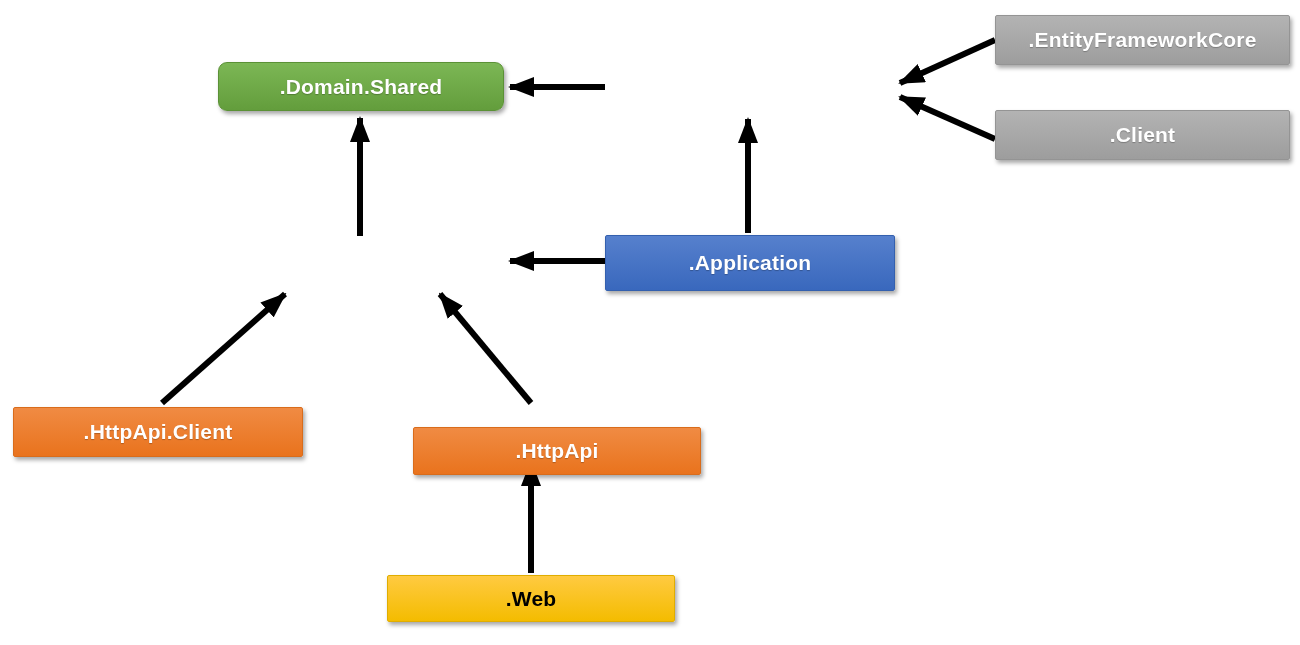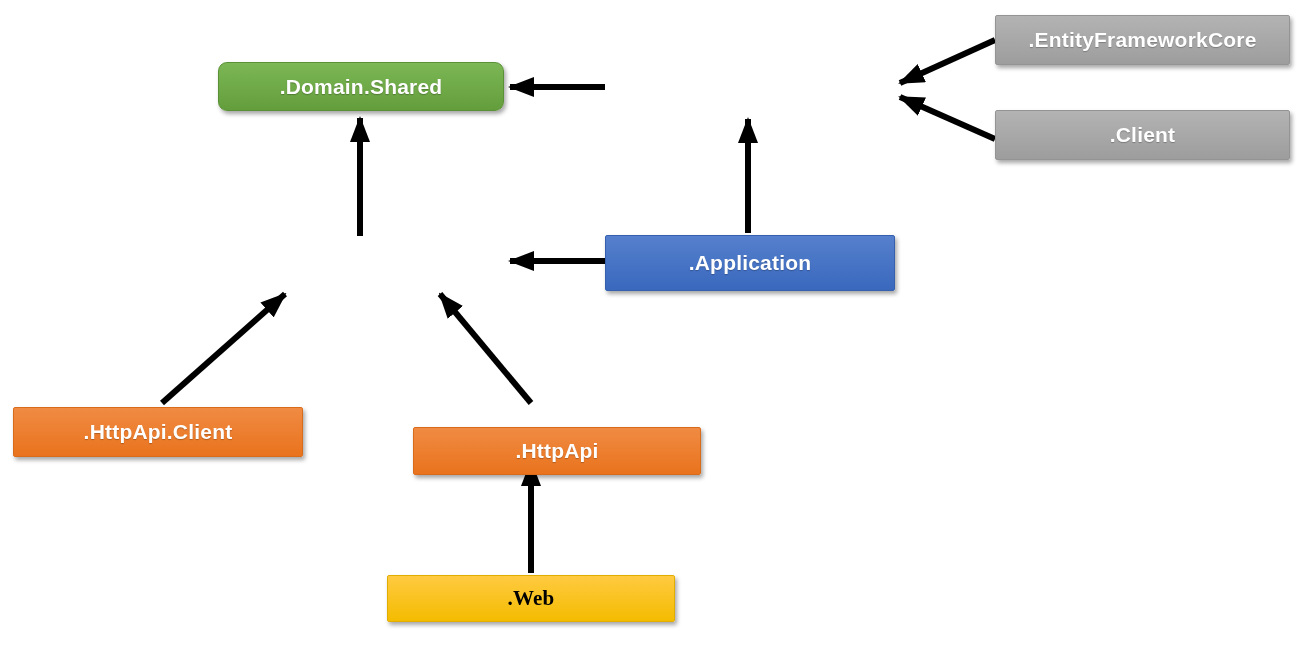--- a/index.html
+++ b/index.html
@@ -94,15 +94,15 @@
 
   <div class="node gray" style="left:995px; top:110px; width:295px; height:50px;">.Client</div>
 
 
   <div class="node blue" style="left:605px; top:235px; width:290px; height:56px;">.Application</div>
 
   <div class="node orange" style="left:13px;  top:407px; width:290px; height:50px;">.HttpApi.Client</div>
 
   <div class="node orange" style="left:387px; top:427px; width:288px; height:48px;margin-left:26px;">.HttpApi</div>
 
-  <div class="node yellow" style="left:387px; top:575px; width:288px; height:47px;font-family:Liberation Serif, serif;">.Web</div>
+  <div class="node yellow" style="left:387px; top:575px; width:288px; height:47px;">.Web</div>
 
 </div>
 
 </body></html>

